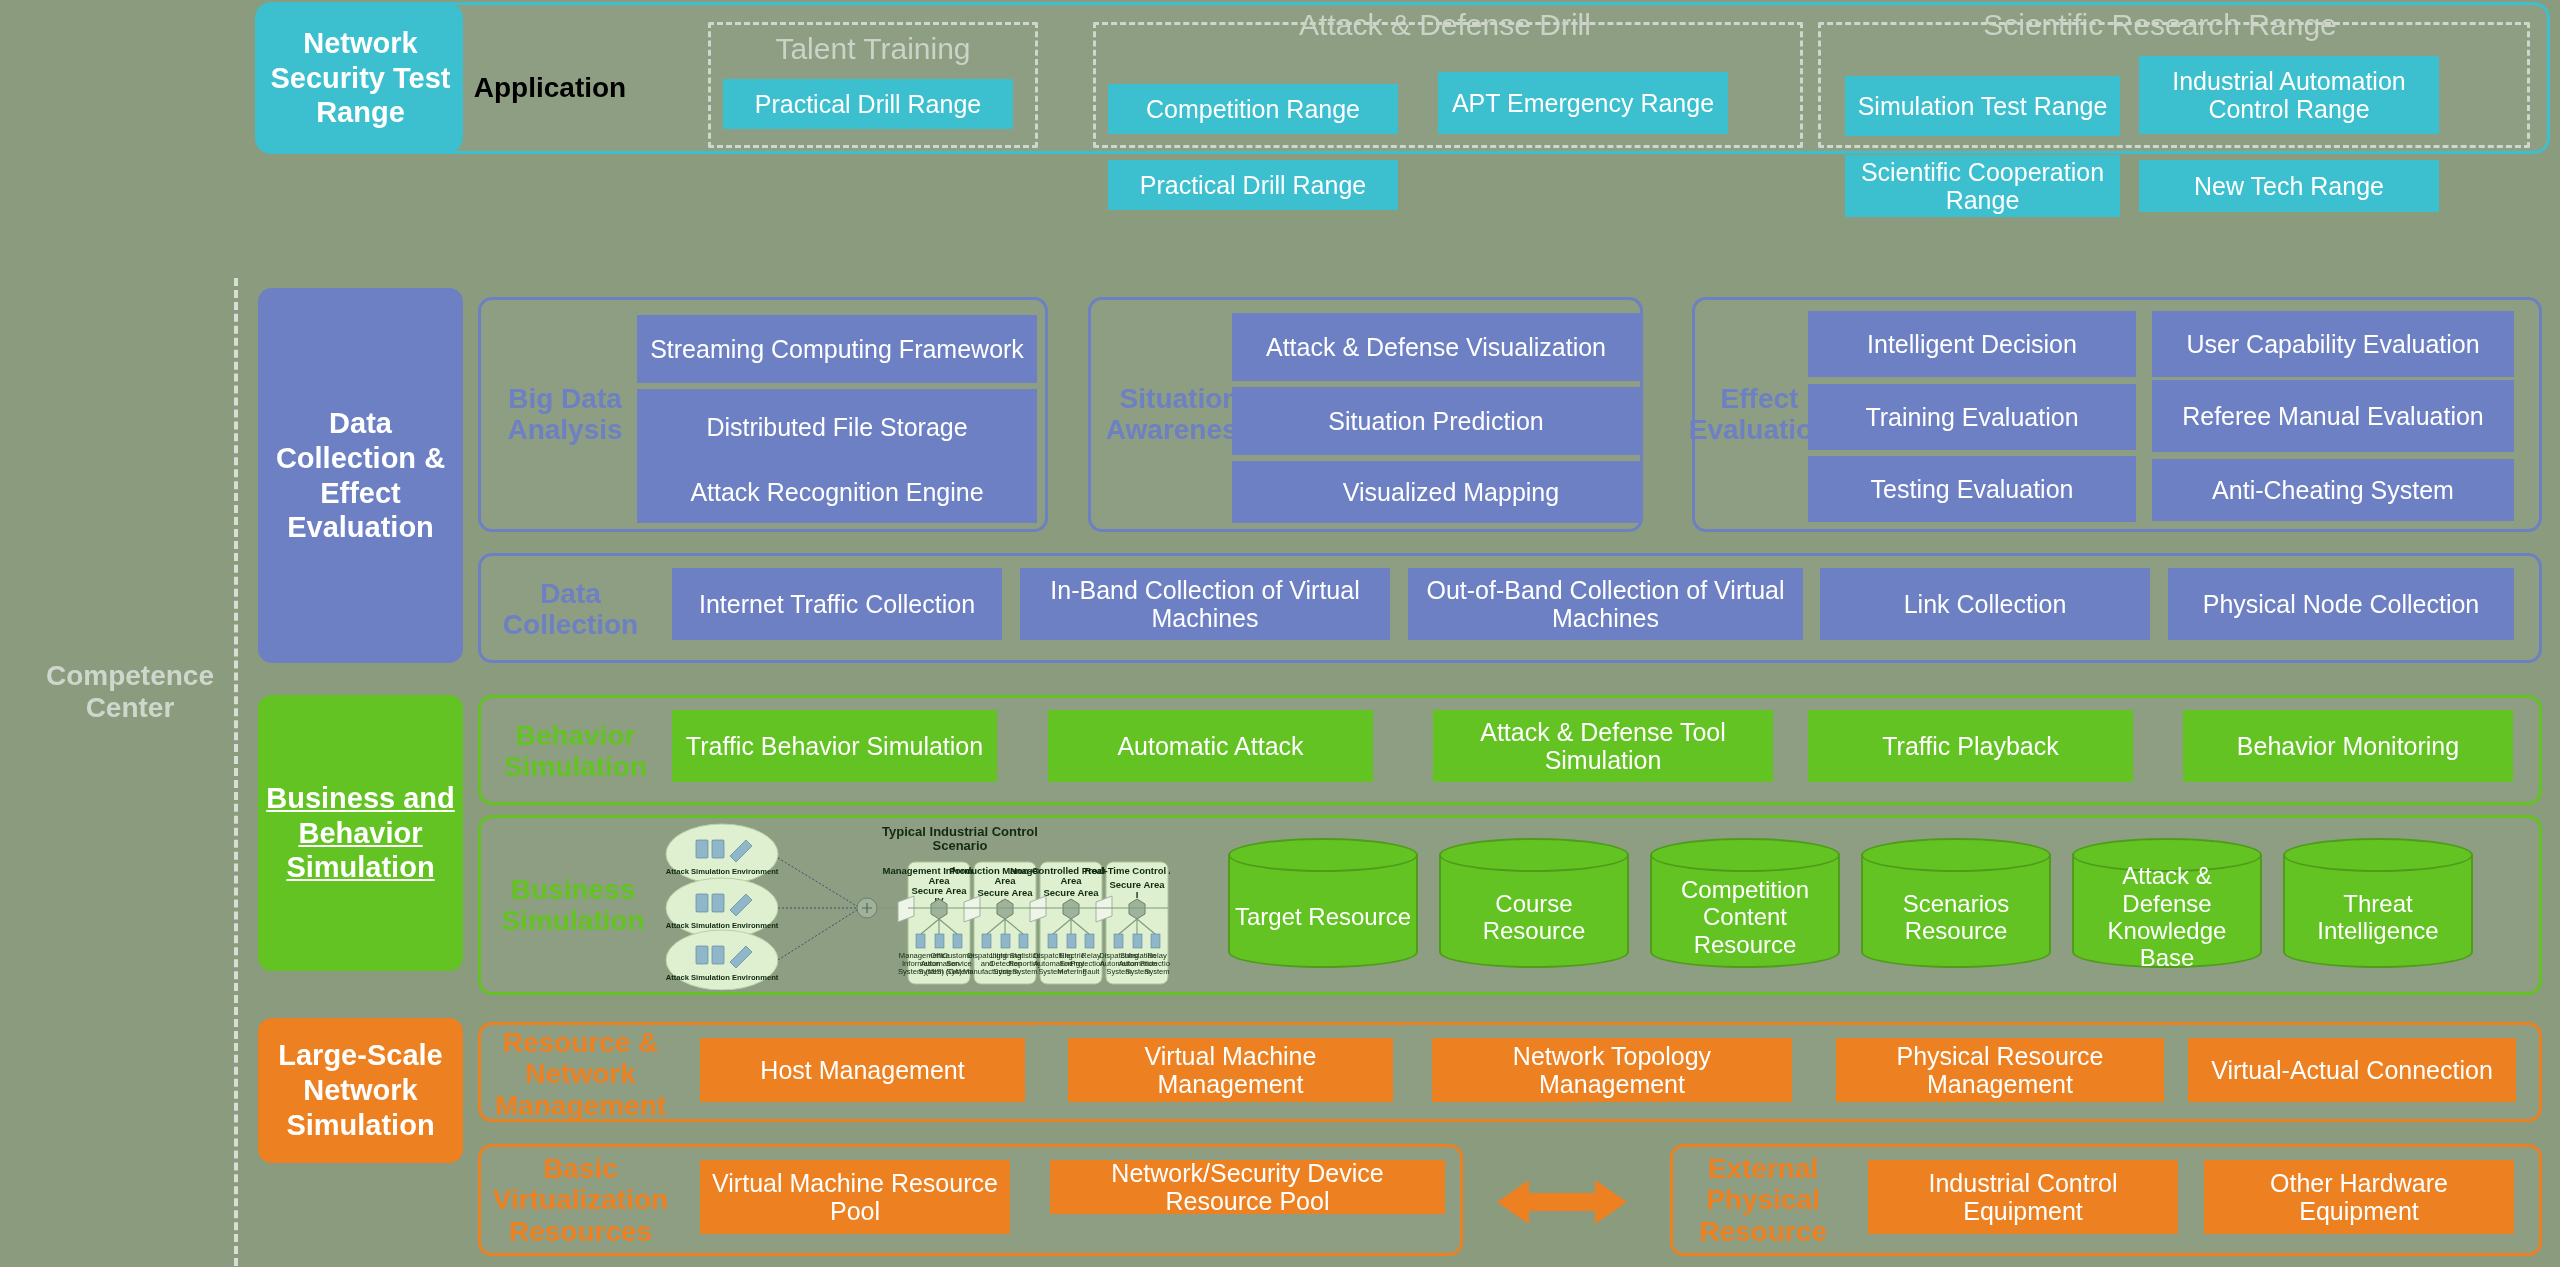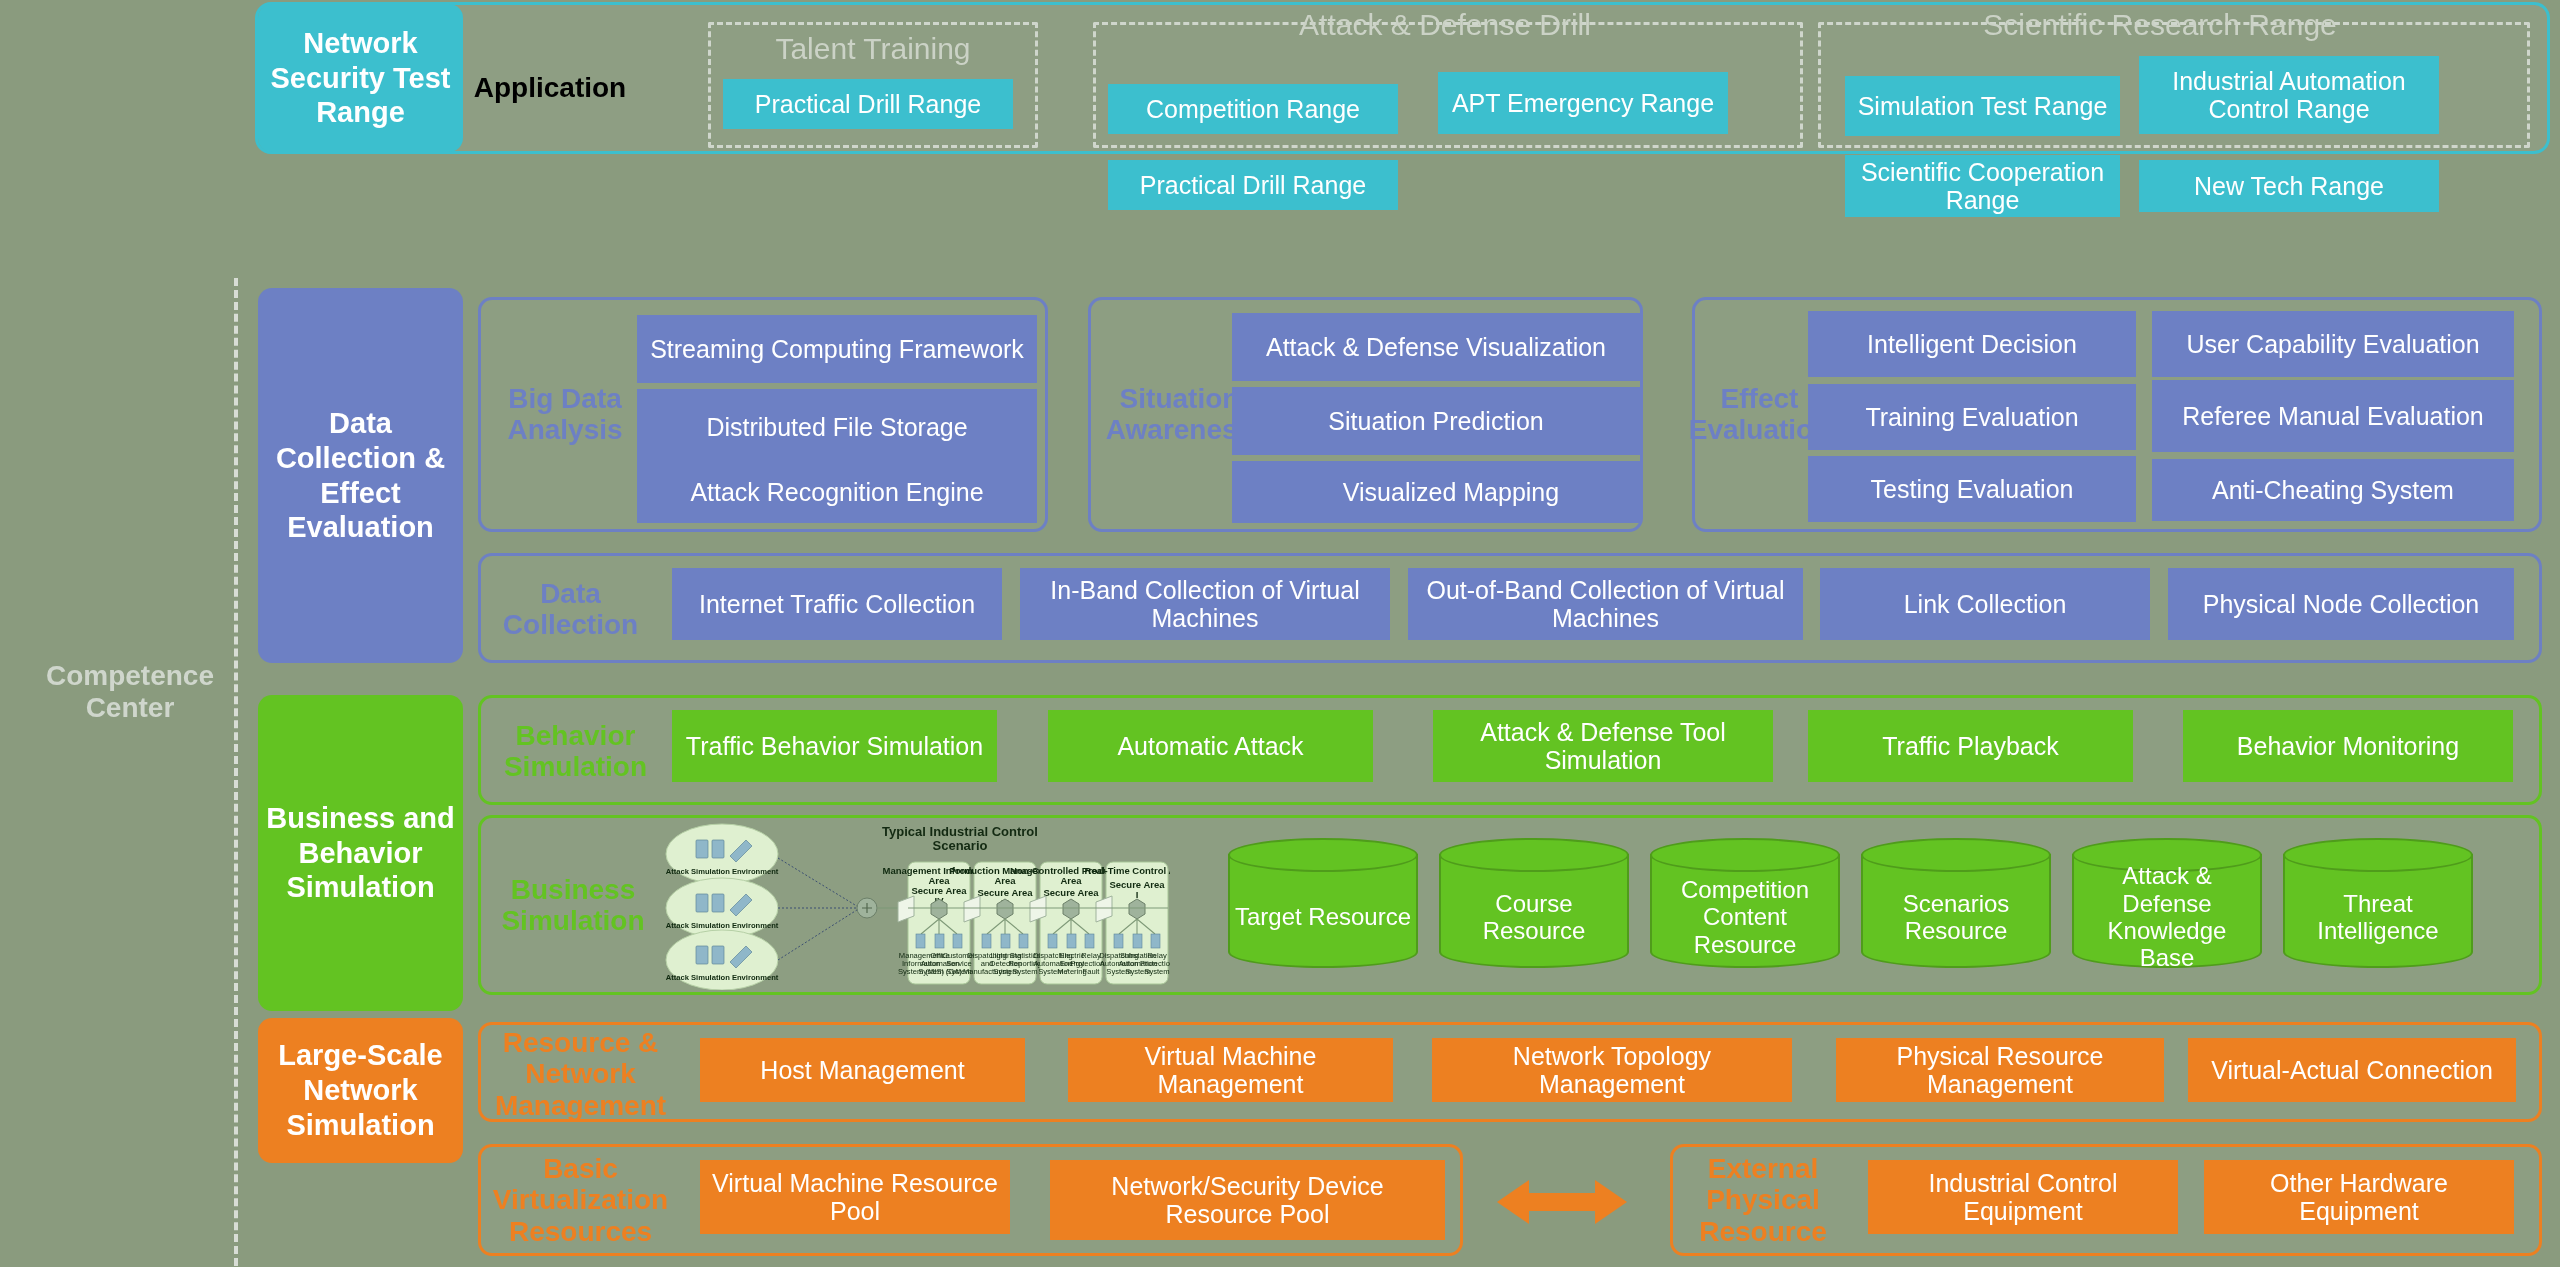--- a/index.html
+++ b/index.html
@@ -240,21 +240,21 @@
   <div class="abs leaf blue center leafbox" style="left:1408px; top:568px; width:395px; height:72px;">
     <span>Out-of-Band Collection of Virtual Machines</span>
   </div>
   <div class="abs leaf blue center leafbox" style="left:1820px; top:568px; width:330px; height:72px;">
     <span>Link Collection</span>
   </div>
   <div class="abs leaf blue center leafbox" style="left:2168px; top:568px; width:346px; height:72px;">
     <span>Physical Node Collection</span>
   </div>
 
-  <div class="abs pillar green center" style="left:258px; top:695px; width:205px; height:316px;">
+  <div class="abs pillar green center" style="left:258px; top:695px; width:205px; height:276px;text-decoration:underline;">
     <span>Business and Behavior Simulation</span>
   </div>
 
   <div class="abs group green" style="left:478px; top:695px; width:2064px; height:110px;"></div>
   <div class="abs sidelabel green center" style="left:498px; top:720px; width:155px; height:62px; flex-direction:column;">
     <span>Behavior Simulation</span>
   </div>
   <div class="abs leaf green center leafbox" style="left:672px; top:710px; width:325px; height:72px;">
     <span>Traffic Behavior Simulation</span>
   </div>
@@ -477,21 +477,21 @@
     <span>Virtual-Actual Connection</span>
   </div>
 
   <div class="abs group orange" style="left:478px; top:1144px; width:985px; height:112px;"></div>
   <div class="abs sidelabel orange center" style="left:498px; top:1150px; width:165px; height:100px; flex-direction:column;">
     <span>Basic Virtualization Resources</span>
   </div>
   <div class="abs leaf orange center leafbox" style="left:700px; top:1160px; width:310px; height:74px;">
     <span>Virtual Machine Resource Pool</span>
   </div>
-  <div class="abs leaf orange center leafbox" style="left:1050px; top:1160px; width:395px; height:80px;">
+  <div class="abs leaf orange center leafbox" style="left:1050px; top:1160px; width:395px; height:54px;">
     <span>Network/Security Device Resource Pool</span>
   </div>
 
   <svg class="abs" id="vp-arrow" style="left:1497px; top:1178px;" width="130" height="48" viewBox="0 0 130 48">
     <polygon points="0,24 32,2 32,15 98,15 98,2 130,24 98,46 98,33 32,33 32,46" fill="#ed8021"></polygon>
   </svg>
 
   <div class="abs group orange" style="left:1670px; top:1144px; width:872px; height:112px;"></div>
   <div class="abs sidelabel orange center" style="left:1688px; top:1150px; width:150px; height:100px; flex-direction:column;">
     <span>External Physical Resource</span>

